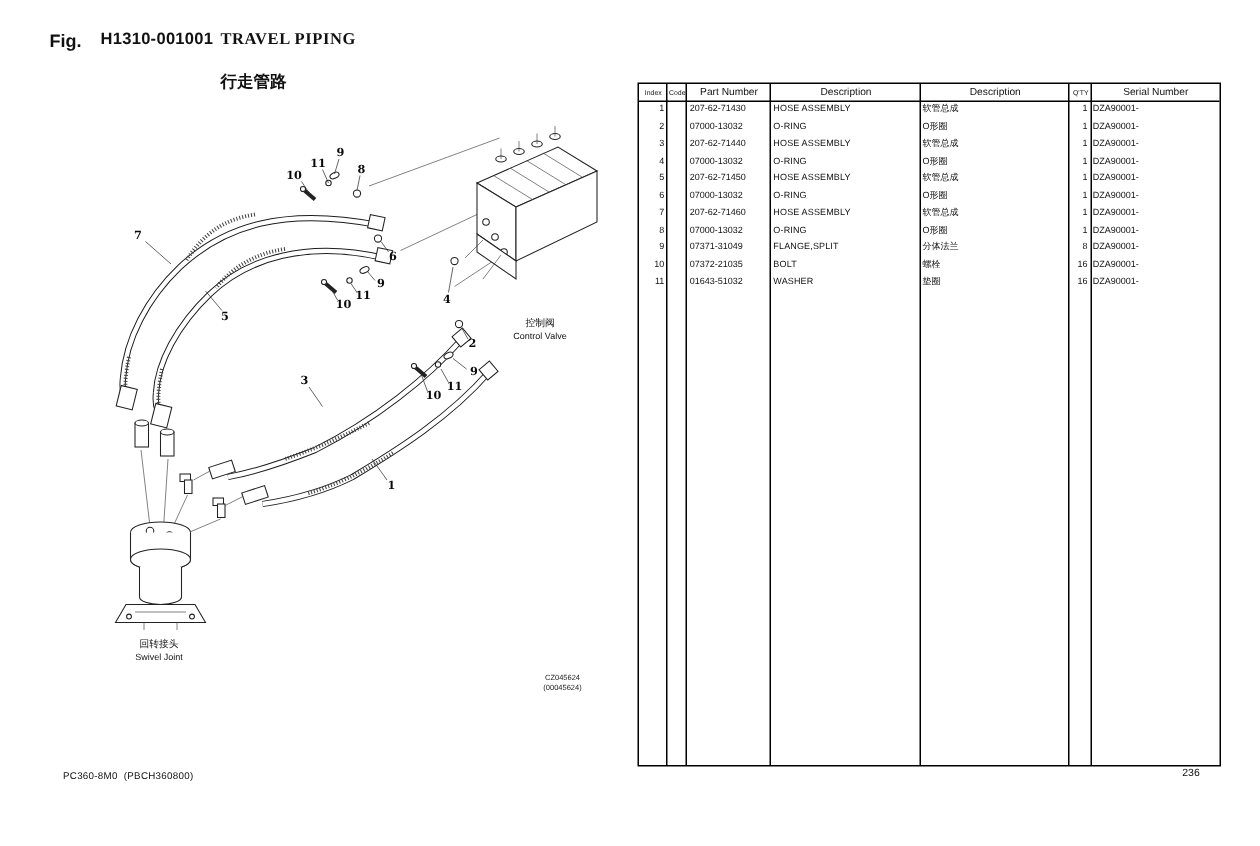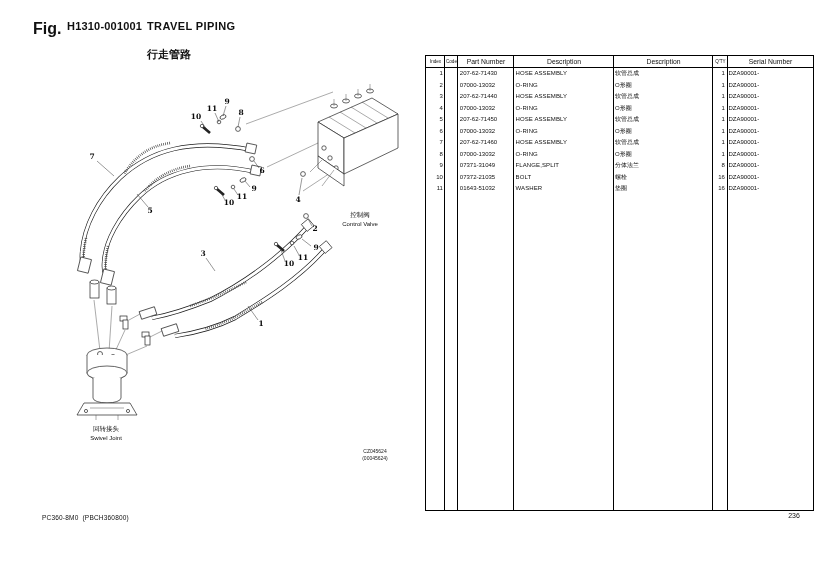--- a/index.html
+++ b/index.html
@@ -1,21 +1,21 @@
 <!DOCTYPE html>
 <html><head>
 <meta charset="utf-8">
 <style>
   html,body{margin:0;padding:0;background:#fff;}
   #page{position:relative;width:840px;height:564px;background:#ffffff;overflow:hidden;
         font-family:"Liberation Sans",sans-serif;color:#111;}
   
-  .fig-label{position:absolute;left:33px;top:20px;font-size:16px;font-weight:bold;}
+  .fig-label{position:absolute;left:33px;top:20px;font-size:12px;font-weight:bold;}
   .fig-number{position:absolute;left:67px;top:20px;font-size:11px;font-weight:bold;letter-spacing:.2px;}
-  .fig-title{position:absolute;left:147px;top:20px;font-size:11px;font-weight:bold;letter-spacing:.4px;}
+  .fig-title{position:absolute;left:147px;top:20px;font-size:11px;font-weight:bold;letter-spacing:.4px;font-family:Liberation Serif, serif;}
   .fig-title-cn{position:absolute;left:147px;top:35px;font-size:11px;font-weight:bold;margin-top:12px;}
   
   #diagram{position:absolute;left:0;top:0;}
   .hose-under{fill:none;stroke:#1c1c1c;stroke-width:4.2;}
   .hose-over{fill:none;stroke:#ffffff;stroke-width:2.9;}
   .hose-tex{fill:none;stroke:#444;stroke-width:2.6;stroke-dasharray:0.7 1.3;}
   .ln{stroke:#333;stroke-width:0.5;fill:none;}
   .thin{stroke:#444;stroke-width:0.45;fill:none;}
   .part{fill:#fff;stroke:#222;stroke-width:0.7;}
   .callout-num{font:bold 7.5px "DejaVu Serif",serif;fill:#0a0a0a;text-anchor:middle;}

